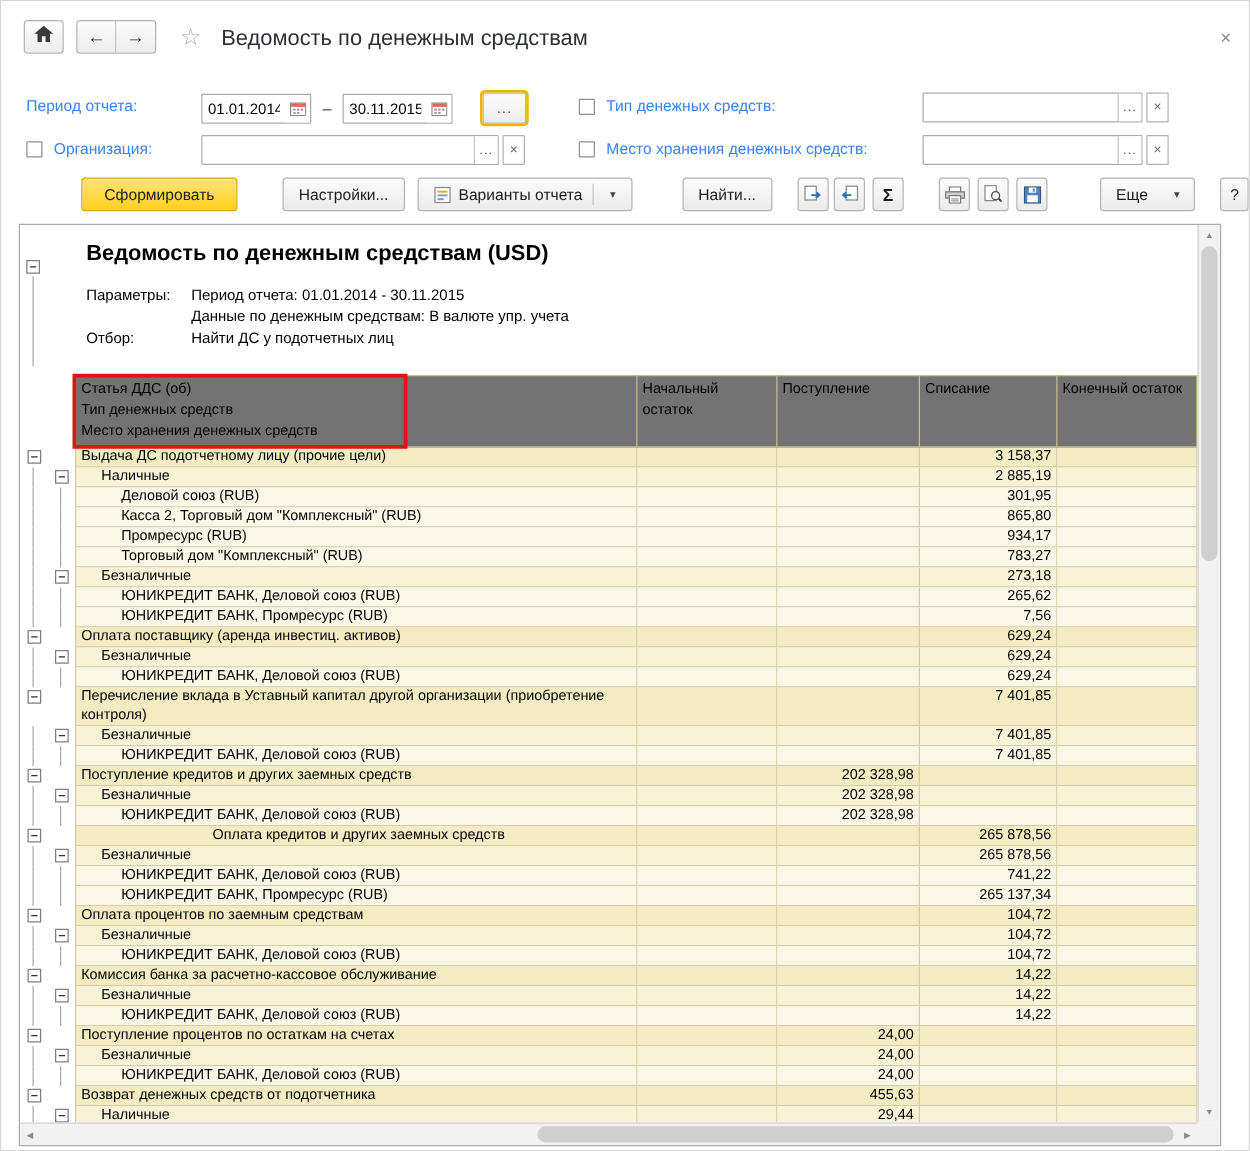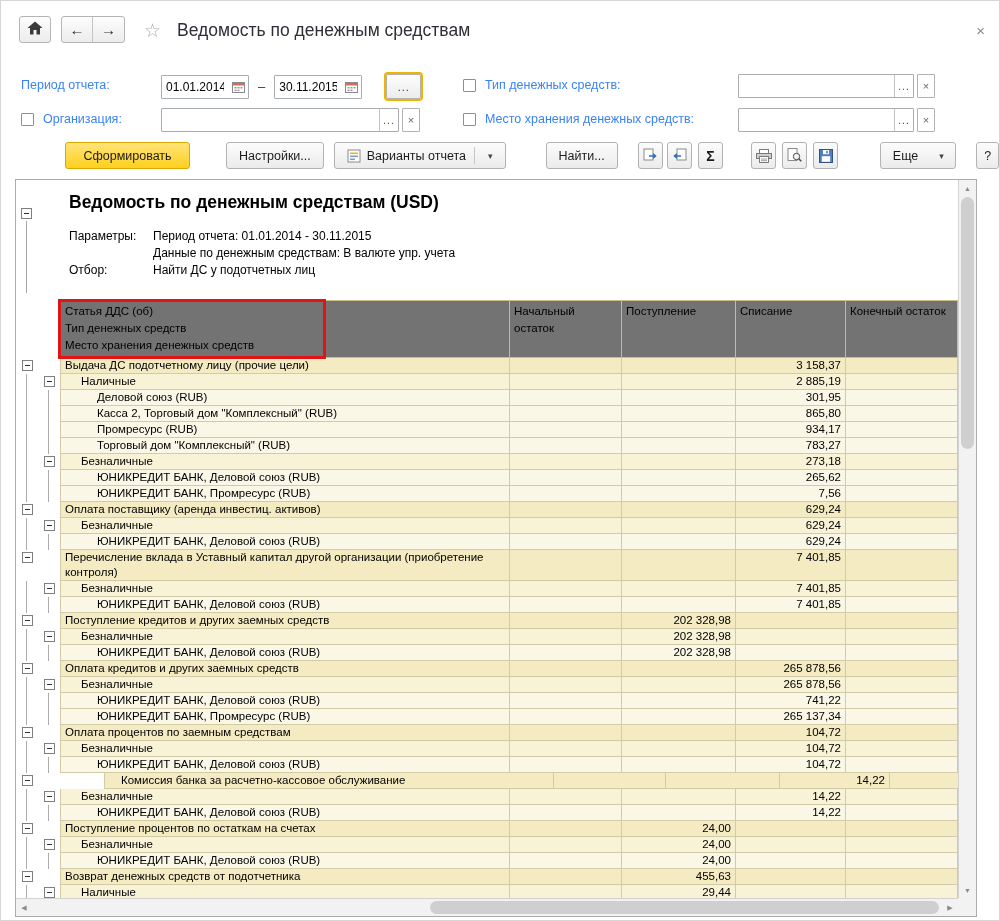--- a/index.html
+++ b/index.html
@@ -472,21 +472,21 @@
     <div class="cell cell-num"></div>
     <div class="cell cell-num">202 328,98</div>
     <div class="cell cell-num"></div>
     <div class="cell cell-num"></div>
   </div>
           <div class="trow lvl1">
     <div class="mcell m1">
               <span class="expander"></span>
             </div>
     <div class="mcell m2"></div>
-    <div class="cell cell-label" style="padding-left: 4px;">Оплата кредитов и других заемных средств</div>
+    <div class="cell cell-label" style="padding-left: 4px; text-align: center;">Оплата кредитов и других заемных средств</div>
     <div class="cell cell-num"></div>
     <div class="cell cell-num"></div>
     <div class="cell cell-num">265 878,56</div>
     <div class="cell cell-num"></div>
   </div>
           <div class="trow lvl2">
     <div class="mcell m1 vline"></div>
     <div class="mcell m2">
               <span class="expander"></span>
             </div>
@@ -543,21 +543,21 @@
     <div class="cell cell-num"></div>
     <div class="cell cell-num"></div>
     <div class="cell cell-num">104,72</div>
     <div class="cell cell-num"></div>
   </div>
           <div class="trow lvl1">
     <div class="mcell m1">
               <span class="expander"></span>
             </div>
     <div class="mcell m2"></div>
-    <div class="cell cell-label" style="padding-left: 16px; margin-left: 44px;">Комиссия банка за расчетно-кассовое обслуживание</div>
+    <div class="cell cell-label" style="padding-left: 4px;">Комиссия банка за расчетно-кассовое обслуживание</div>
     <div class="cell cell-num"></div>
     <div class="cell cell-num"></div>
     <div class="cell cell-num">14,22</div>
     <div class="cell cell-num"></div>
   </div>
           <div class="trow lvl2">
     <div class="mcell m1 vline"></div>
     <div class="mcell m2">
               <span class="expander"></span>
             </div>

